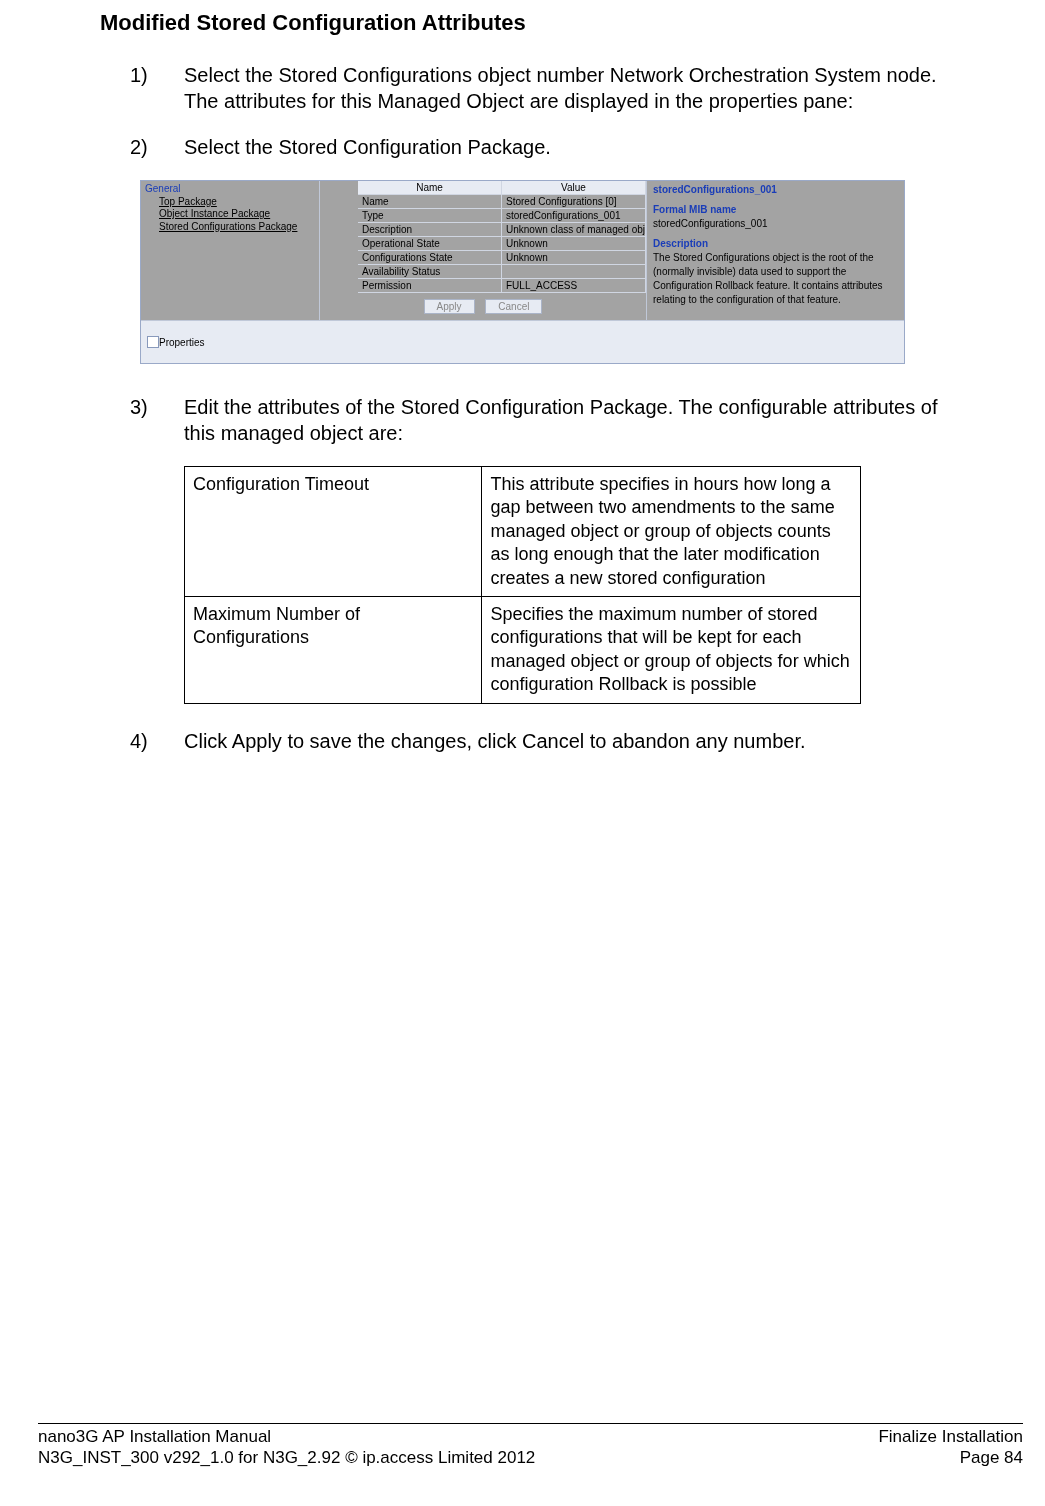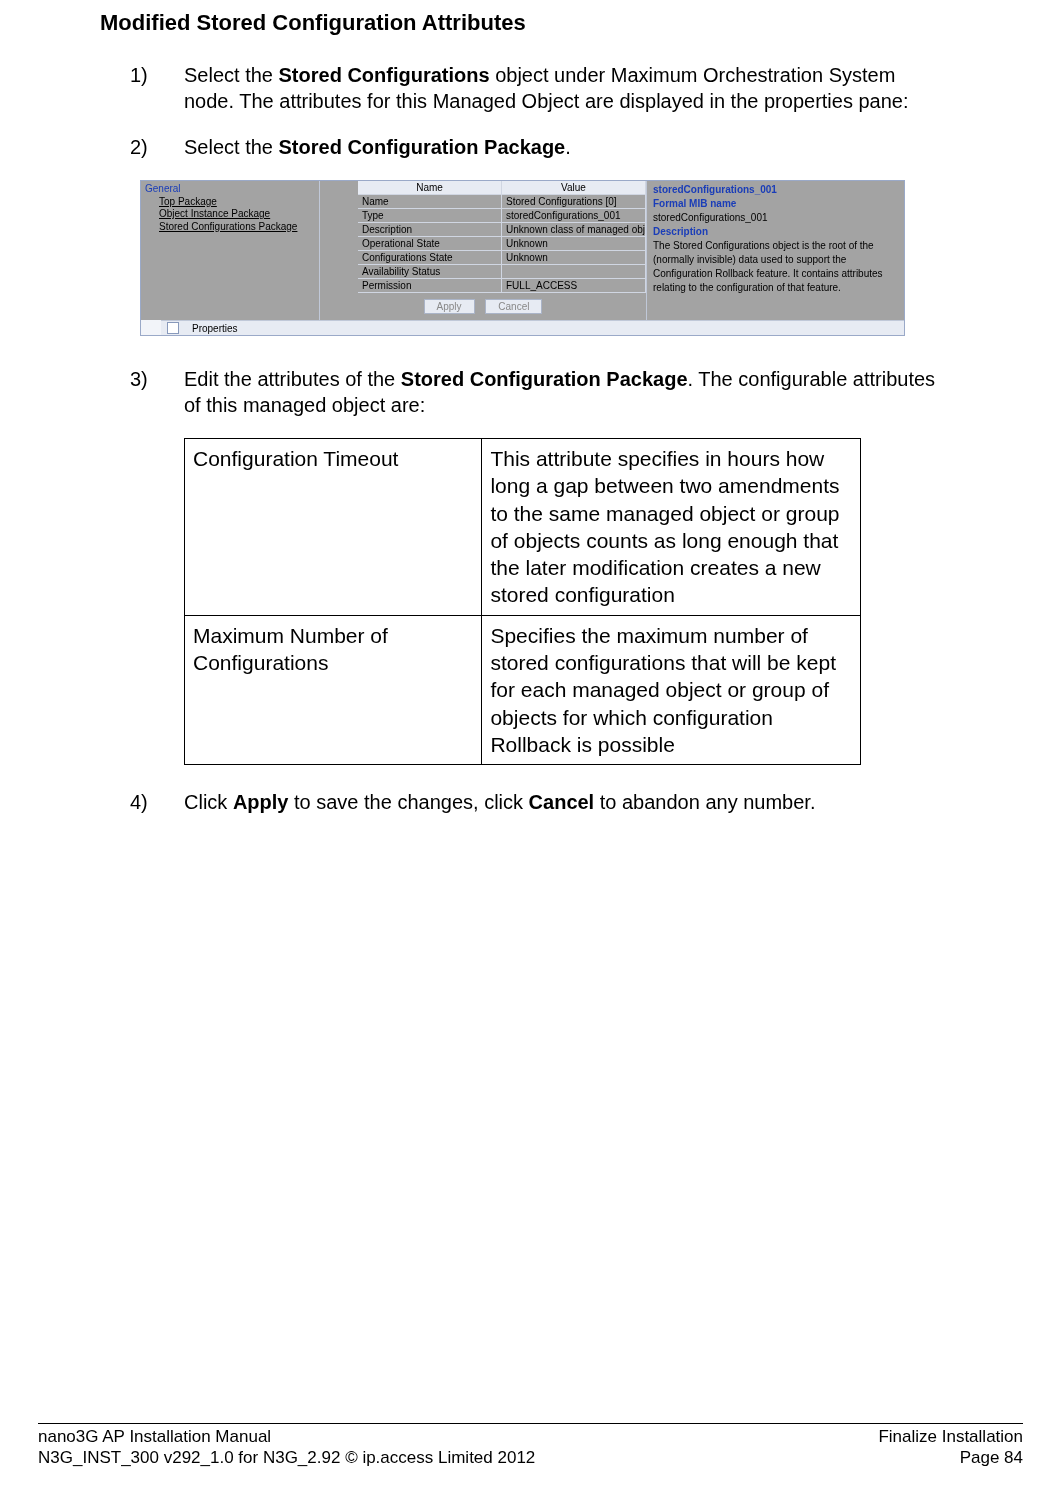--- a/index.html
+++ b/index.html
@@ -29,21 +29,21 @@
     padding-bottom: 26px;
   }
   .step {
     display: flex;
     margin-left: 30px;
     margin-bottom: 20px;
     line-height: 1.3;
   }
   .step .num { width: 54px; flex: 0 0 54px; }
   .step .body { flex: 1; }
-  .step .body b { font-weight: bold; }
+  .step .body b { font-weight: normal; }
 
   
   .props-pane {
     margin: 10px 40px 30px 40px;
     border: 1px solid #9aa9c8;
     background: #f2f4f9;
     font-size: 10px;
     font-family: Tahoma, Arial, sans-serif;
     display: flex;
     flex-direction: column;
@@ -86,45 +86,44 @@
     background: #e7ebf3;
     border: 1px solid #aab4c8;
     color: #888;
   }
   .pp-help {
     width: 245px;
     padding: 2px 6px;
     line-height: 1.4;
   }
   .pp-help .h-title { color: #1a3db8; font-weight: bold; }
-  .pp-help .h-sub { color: #1a3db8; font-weight: bold; margin-top:0; }
+  .pp-help .h-sub { color: #1a3db8; font-weight: bold; margin-top:6px; }
   .pp-bottom {
     border-top: 1px solid #c0c8d8;
     background: #e7ebf3;
-    padding: 1px 6px;
+    padding: 15px 6px;
     display:flex;
     align-items:center;
-    gap:13px;
-    margin-left:20px;
+    gap:0;
   }
   .pp-bottom .tab-icon {
     width:10px; height:10px; background:#fff; border:1px solid #8899bb; display:inline-block;
   }
 
   
   table.attr-table {
     margin: 18px 84px 24px 84px;
     border-collapse: collapse;
     width: calc(100% - 168px);
   }
   table.attr-table td {
     border: 1px solid #000;
     padding: 6px 8px;
     vertical-align: top;
-    font-size: 21px;
+    font-size: 18px;
     line-height: 1.3;
   }
   table.attr-table td:first-child { width: 44%; }
 
   
   .footer {
     position: absolute;
     left: 38px; right: 22px;
     bottom: 38px;
     font-size: 17px;
@@ -135,21 +134,21 @@
 </head>
 <body>
 
 <div class="page">
 
   <h2 class="section-title">Modified Stored Configuration Attributes</h2>
 
   <div class="step">
     <div class="num">1)</div>
     <div class="body">
-      <span>Select the </span><b>Stored Configurations</b><span> object under Maximum Orchestration System node. The attributes for this Managed Object are displayed in the properties pane:</span>
+      <span>Select the </span><b>Stored Configurations</b><span> object number Network Orchestration System node. The attributes for this Managed Object are displayed in the properties pane:</span>
     </div>
   </div>
 
   <div class="step">
     <div class="num">2)</div>
     <div class="body">
       <span>Select the </span><b>Stored Configuration Package</b><span>.</span>
     </div>
   </div>
 

